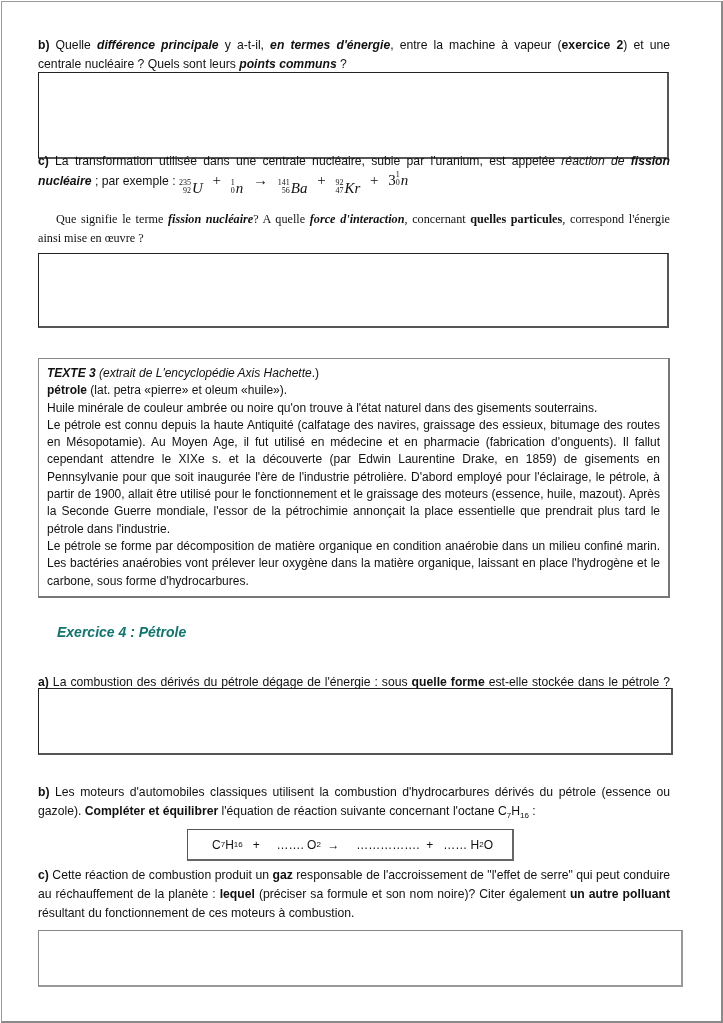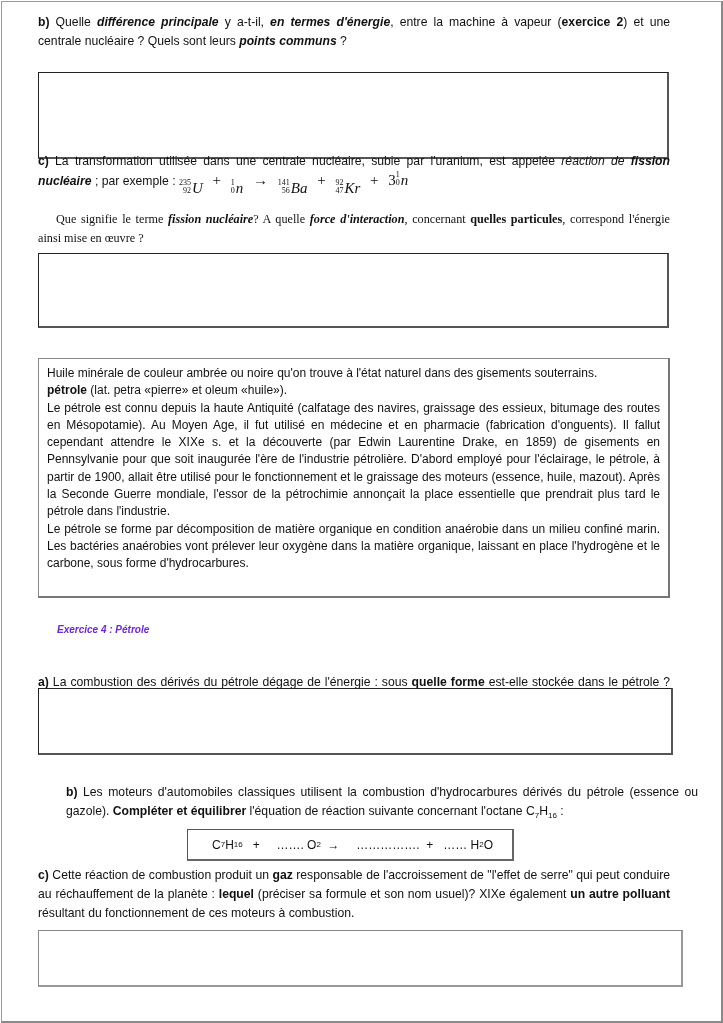--- a/index.html
+++ b/index.html
@@ -11,37 +11,37 @@
           text-align: justify; }
   .para b, .para strong { font-weight: bold; }
   .para .bi { font-weight: bold; font-style: italic; }
   .para i { font-style: italic; }
   .answer-box { position: absolute; border: 1px solid #222; border-right: 2px solid #555; border-bottom: 2px solid #555; background: #fff; }
   .answer-box.light { border: 1px solid #888; border-right: 2px solid #999; border-bottom: 2px solid #999; }
   .text-box { position: absolute; left: 38px; top: 358px; width: 632px; height: 240px;
               border: 1px solid #888; border-right: 2px solid #777; border-bottom: 2px solid #777;
               box-sizing: border-box; padding: 6px 8px; font-size: 12px; line-height: 17.3px; text-align: justify; }
   .text-box p { margin: 0; }
-  .ex-title { position: absolute; left: 57px; top: 624px; font-size: 10px; font-weight: bold; font-style: italic; color: #6d28d9; }
+  .ex-title { position: absolute; left: 57px; top: 624px; font-size: 14px; font-weight: bold; font-style: italic; color: #0f766e; }
   .eq-inline { font-family: "Liberation Serif", serif; font-style: italic; font-size: 15px; white-space: nowrap; }
   .nuc { display: inline-flex; align-items: flex-start; }
   .iso { display: inline-flex; flex-direction: column; font-size: 8px; line-height: 8px; text-align: right; font-style: normal; margin-right: 1px; vertical-align: middle; }
   .op { font-style: normal; margin: 0 6px; }
   .eq-box { position: absolute; left: 187px; top: 829px; width: 327px; height: 32px;
             border: 1px solid #555; border-right: 2px solid #666; border-bottom: 2px solid #666; box-sizing: border-box;
             display: flex; align-items: center; justify-content: flex-start; padding-left: 24px; font-size: 12px; white-space: pre; }
   sub { font-size: 8px; }
   .indent { display: inline-block; width: 18px; }
 </style>
 </head>
 <body>
 
 <div class="page-frame"></div>
 
-<div class="para" style="top:13px;">
+<div class="para" style="top:36px;">
   <b>b)</b><span> Quelle </span><span class="bi">différence principale</span><span> y a-t-il, </span><span class="bi">en termes d'énergie</span><span>, entre la machine à vapeur (</span><b>exercice 2</b><span>) et une centrale nucléaire ? Quels sont leurs </span><span class="bi">points communs</span><span> ?</span>
 </div>
 <div class="answer-box" style="left:38px; top:72px; width:628px; height:84px;"></div>
 
 <div class="para" style="top:152px;">
   <b>c)</b><span> La transformation utilisée dans une centrale nucléaire, subie par l'uranium, est appelée </span><i>réaction de </i><span class="bi">fission nucléaire</span><span> ; par exemple : </span>
   <span class="eq-inline">
     <span class="nuc">
         <span class="iso">
           <span>235</span>
@@ -83,37 +83,38 @@
         <span>n</span>
       </span>
   </span>
 </div>
 <div class="para" style="top:210px;font-family:Liberation Serif, serif;">
   <span class="indent"></span><span>Que signifie le terme </span><span class="bi">fission nucléaire</span><span>? A quelle </span><span class="bi">force d'interaction</span><span>, concernant </span><b>quelles particules</b><span>, correspond l'énergie ainsi mise en œuvre ?</span>
 </div>
 <div class="answer-box" style="left:38px; top:253px; width:628px; height:72px;"></div>
 
 <div class="text-box">
+  <p><span class="bi" style="font-weight:bold;font-style:italic">TEXTE 3</span><i> (extrait de L'encyclopédie Axis Hachette</i><span>.)</span></p>
+  <p><b>pétrole</b><span>  (lat. petra «pierre» et oleum «huile»).</span></p>
   <p>Huile minérale de couleur ambrée ou noire qu'on trouve à l'état naturel dans des gisements souterrains.</p>
-  <p><b>pétrole</b><span>  (lat. petra «pierre» et oleum «huile»).</span></p>
   <p>Le pétrole est connu depuis la haute Antiquité (calfatage des navires, graissage des essieux, bitumage des routes en Mésopotamie). Au Moyen Age, il fut utilisé en médecine et en pharmacie (fabrication d'onguents). Il fallut cependant attendre le XIXe s. et la découverte (par Edwin Laurentine Drake, en 1859) de gisements en Pennsylvanie pour que soit inaugurée l'ère de l'industrie pétrolière. D'abord employé pour l'éclairage, le pétrole, à partir de 1900, allait être utilisé pour le fonctionnement et le graissage des moteurs (essence, huile, mazout). Après la Seconde Guerre mondiale, l'essor de la pétrochimie annonçait la place essentielle que prendrait plus tard le pétrole dans l'industrie.</p>
   <p>Le pétrole se forme par décomposition de matière organique en condition anaérobie dans un milieu confiné marin. Les bactéries anaérobies vont prélever leur oxygène dans la matière organique, laissant en place l'hydrogène et le carbone, sous forme d'hydrocarbures.</p>
 </div>
 
 <div class="ex-title">Exercice 4 : Pétrole</div>
 
 <div class="para" style="top:644px;margin-top:29px;">
   <b>a)</b><span> La combustion des dérivés du pétrole dégage de l'énergie : sous </span><b>quelle forme</b><span> est-elle stockée dans le pétrole ? Pourquoi ce type de ressource énergétique n'est-elle </span><b>pas renouvelable</b><span> à l'échelle de temps humaine</span>
 </div>
 <div class="answer-box" style="left:38px; top:688px; width:632px; height:64px;"></div>
 
-<div class="para" style="top:783px;margin-left:28px;">
+<div class="para" style="top:783px;">
   <b>b)</b><span> Les moteurs d'automobiles classiques utilisent la combustion d'hydrocarbures dérivés du pétrole (essence ou gazole). </span><b>Compléter et équilibrer</b><span> l'équation de réaction suivante concernant l'octane C</span><sub>7</sub><span>H</span><sub>16</sub><span> :</span>
 </div>
 
 <div class="eq-box">
   <span>C</span><sub>7</sub><span>H</span><sub>16</sub><span>   +     </span><span>……. O</span><sub>2</sub><span>  →     </span><span>…………….</span><span>  +   </span><span>…… H</span><sub>2</sub><span>O</span>
 </div>
 
 <div class="para" style="top:866px;">
-  <b>c)</b><span> Cette réaction de combustion produit un </span><b>gaz</b><span> responsable de l'accroissement de "l'effet de serre" qui peut conduire au réchauffement de la planète : </span><b>lequel</b><span> (préciser sa formule et son nom usuel)? XIXe également </span><b>un autre polluant</b><span> résultant du fonctionnement de ces moteurs à combustion.</span>
+  <b>c)</b><span> Cette réaction de combustion produit un </span><b>gaz</b><span> responsable de l'accroissement de "l'effet de serre" qui peut conduire au réchauffement de la planète : </span><b>lequel</b><span> (préciser sa formule et son nom noire)? Citer également </span><b>un autre polluant</b><span> résultant du fonctionnement de ces moteurs à combustion.</span>
 </div>
 <div class="answer-box light" style="left:38px; top:930px; width:642px; height:54px;"></div>
 
 </body></html>

